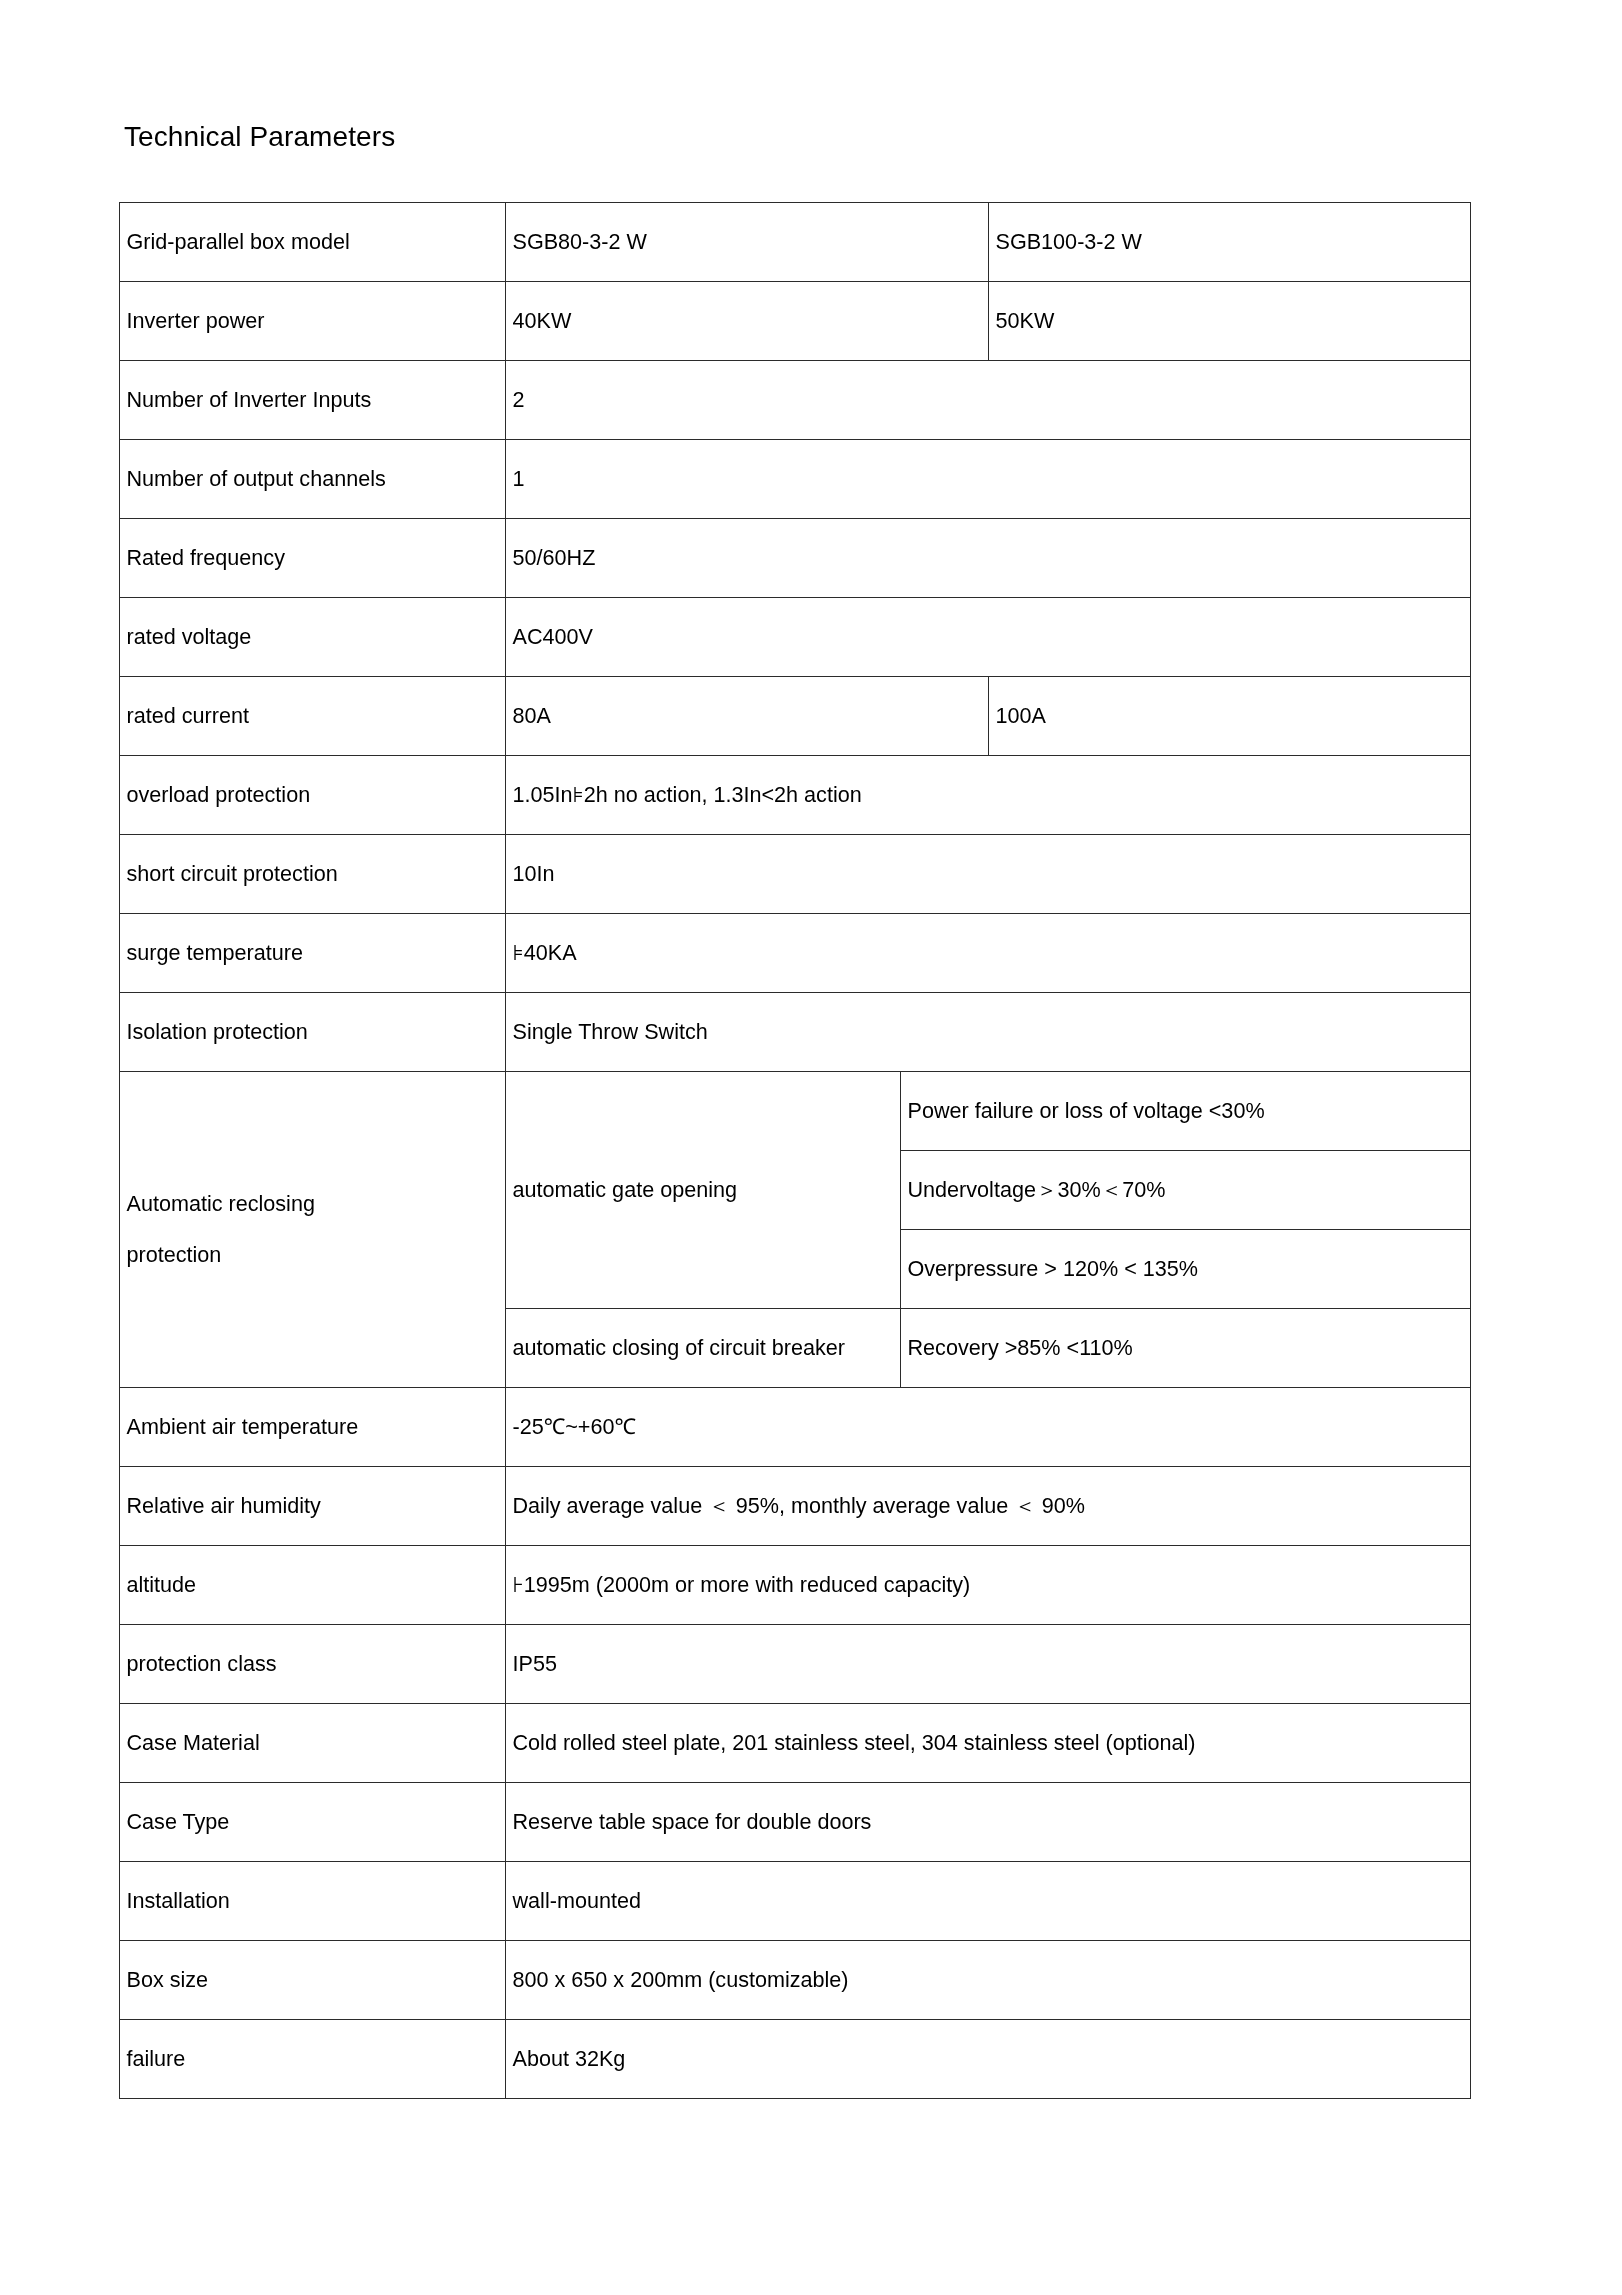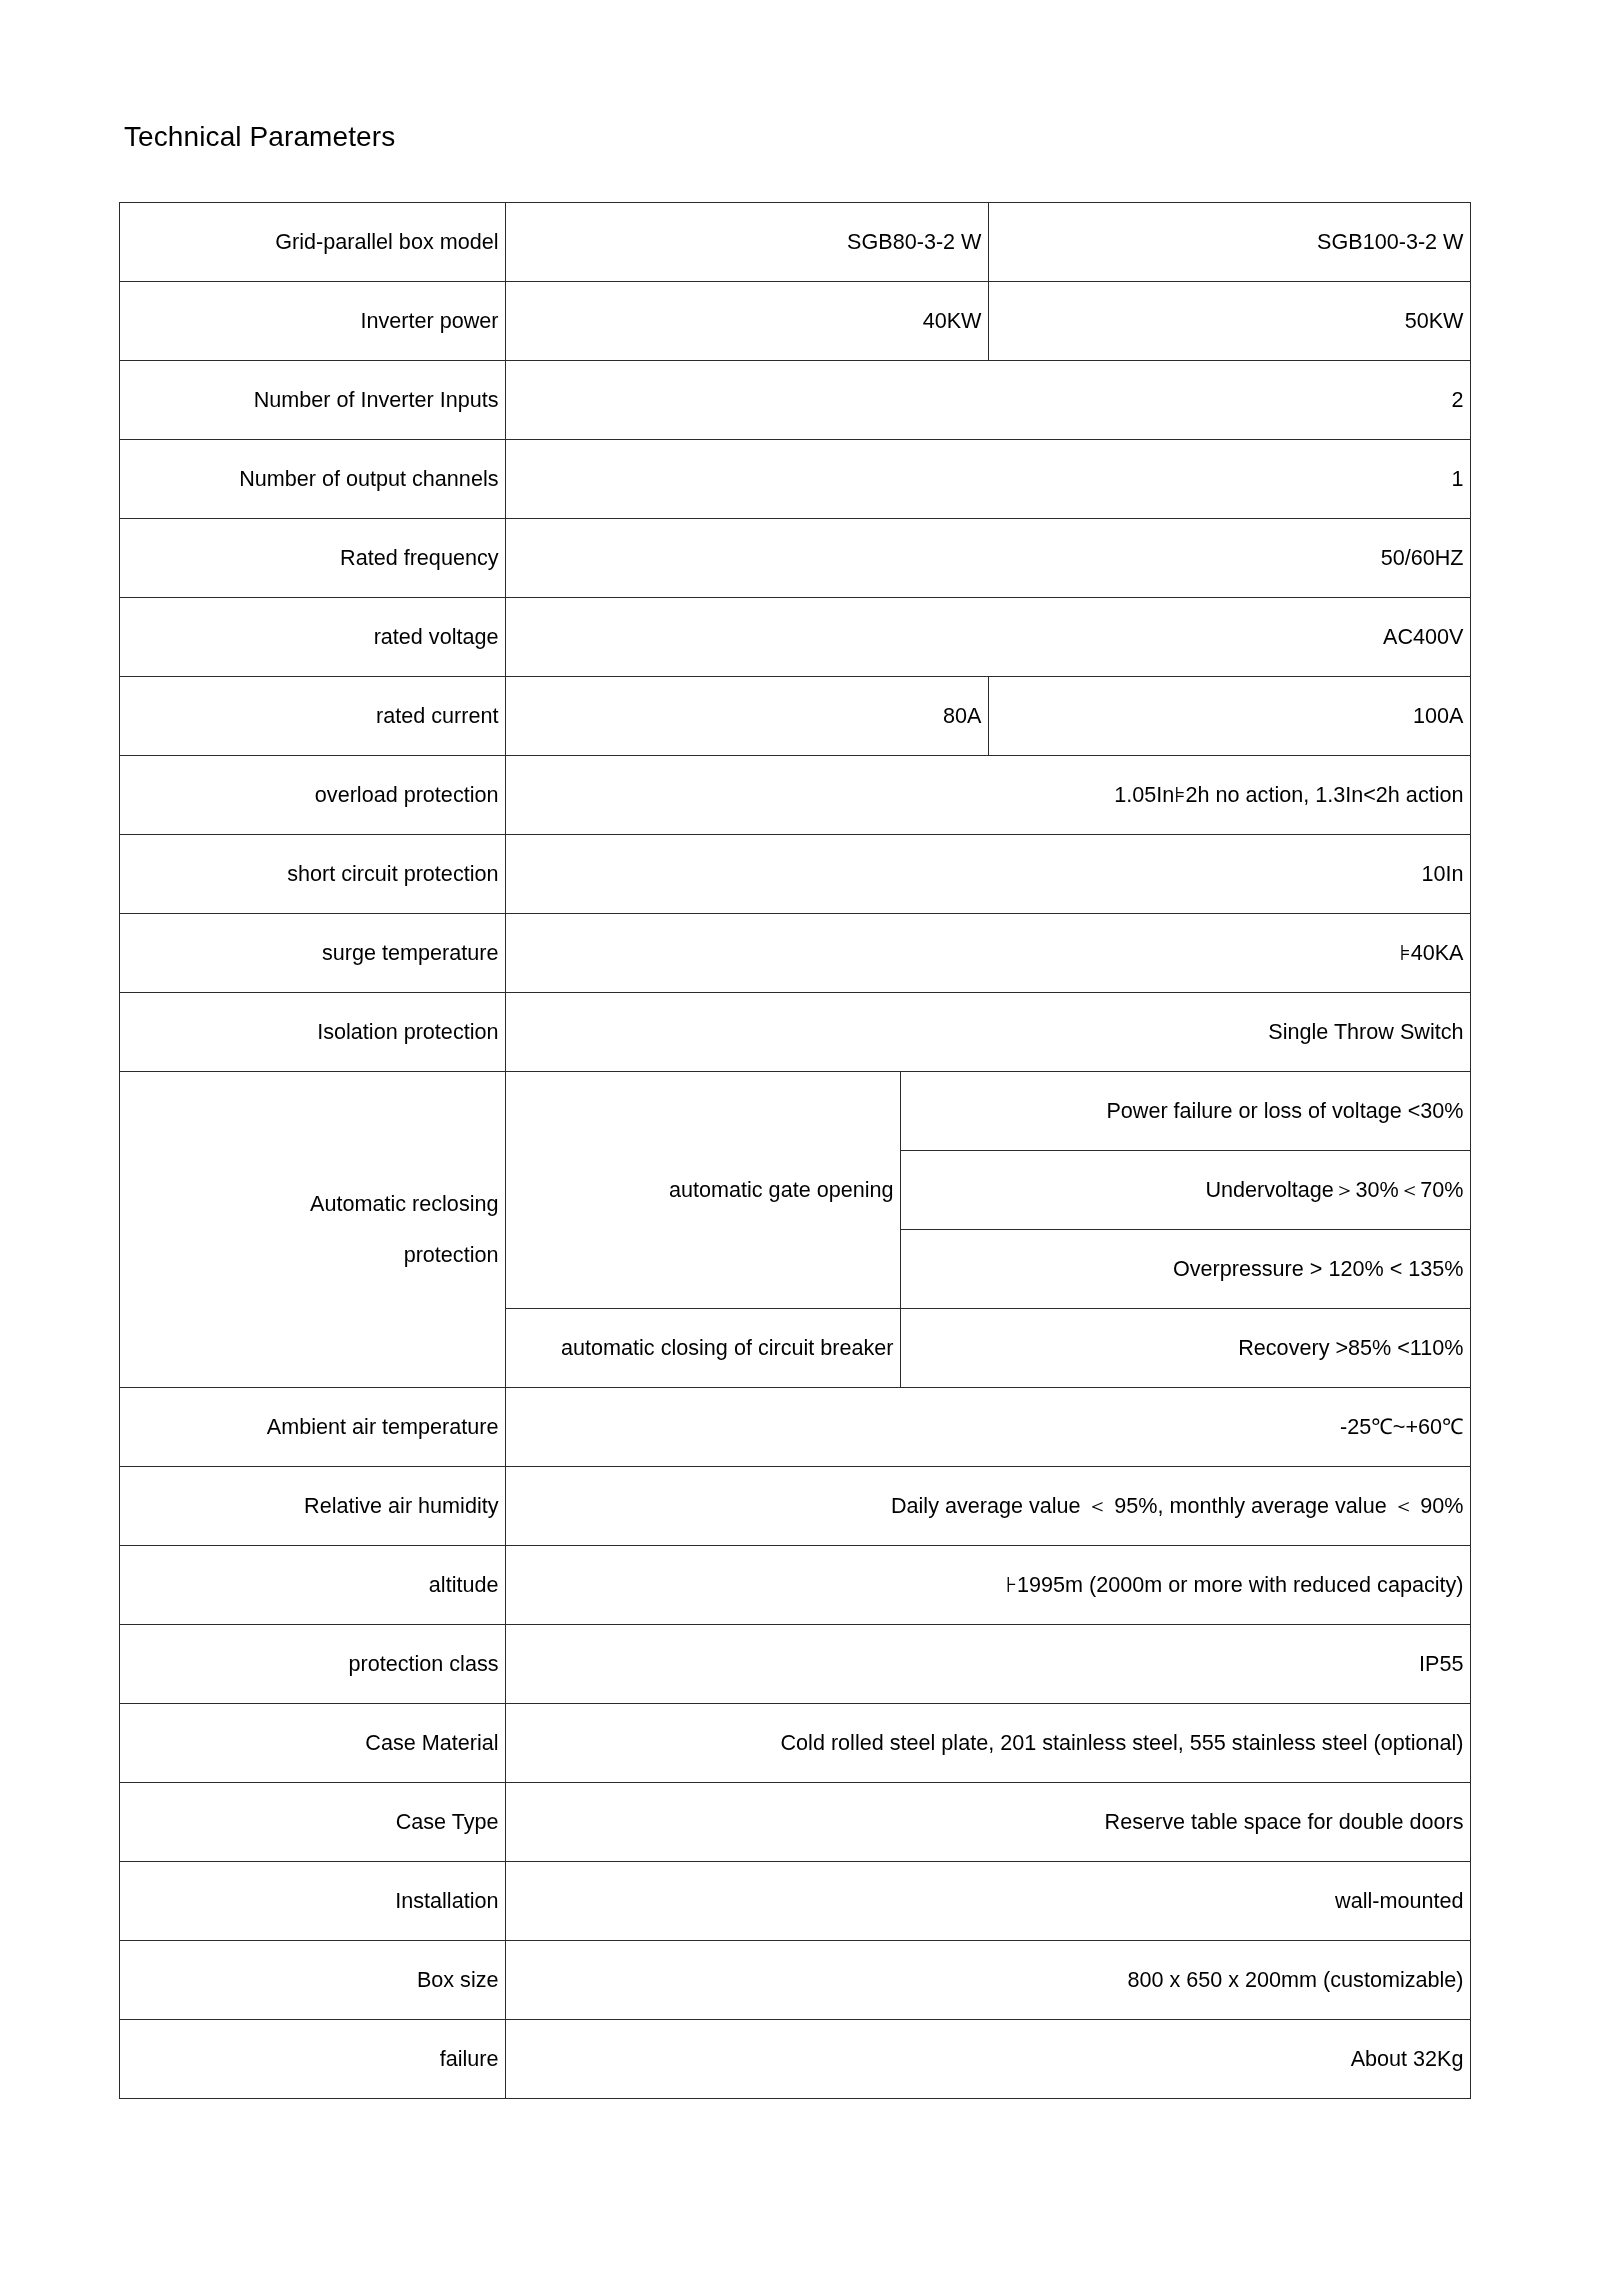--- a/index.html
+++ b/index.html
@@ -34,21 +34,21 @@
   .spec-table {
     position: absolute;
     left: 119px;
     top: 202px;
     width: 1351px;
     border-collapse: collapse;
     table-layout: fixed;
   }
   .spec-table td {
     border: 1.3px solid #2b2b2b;
-    text-align: right;
+    text-align: left;
     vertical-align: middle;
     font-size: 21.6px;
     font-weight: 400;
     line-height: 1.95;
     color: #000000;
     padding: 0 6.5px;
   }
   .lbl {
     width: 386px;
   }
@@ -167,21 +167,21 @@
       <tr class="row-h">
         <td class="lbl">altitude</td>
         <td colspan="3">⊦1995m (2000m or more with reduced capacity)</td>
       </tr>
       <tr class="row-h">
         <td class="lbl">protection class</td>
         <td colspan="3">IP55</td>
       </tr>
       <tr class="row-h">
         <td class="lbl">Case Material</td>
-        <td colspan="3">Cold rolled steel plate, 201 stainless steel, 555 stainless steel (optional)</td>
+        <td colspan="3">Cold rolled steel plate, 201 stainless steel, 304 stainless steel (optional)</td>
       </tr>
       <tr class="row-h">
         <td class="lbl">Case Type</td>
         <td colspan="3">Reserve table space for double doors</td>
       </tr>
       <tr class="row-h">
         <td class="lbl">Installation</td>
         <td colspan="3">wall-mounted</td>
       </tr>
       <tr class="row-h">

